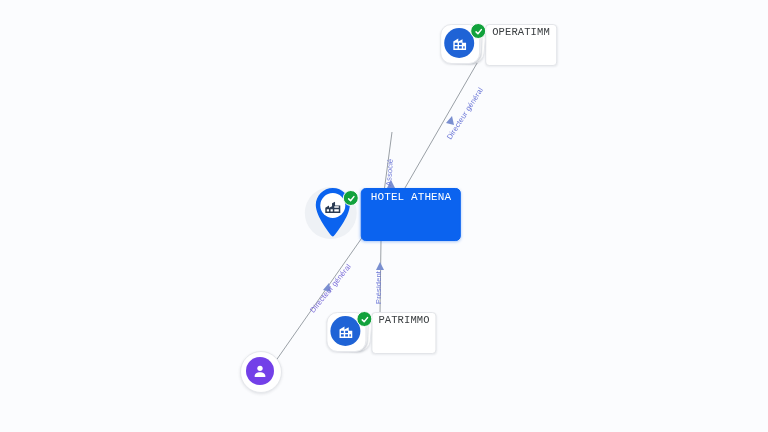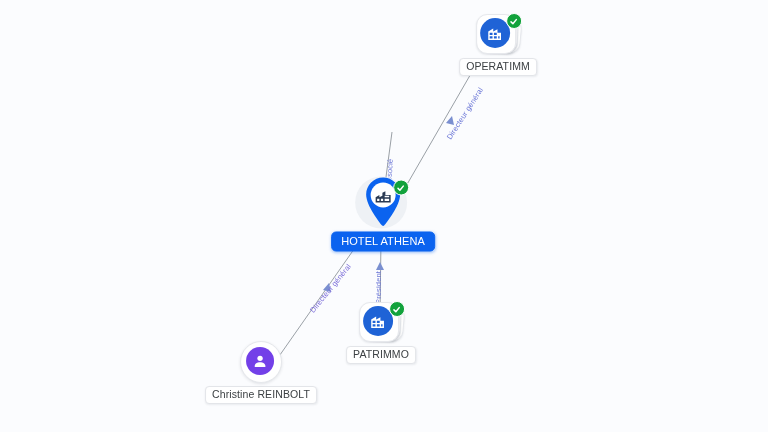--- a/index.html
+++ b/index.html
@@ -26,22 +26,21 @@
     width: 768px;
     height: 432px;
     pointer-events: none;
   }
 
   
   .node {
     position: absolute;
     transform: translate(-50%, -50%);
     display: flex;
-    flex-direction: column;
-    align-items: center;
+    font-family: Liberation Mono, monospace;
   }
 
   
   .company-mark {
     position: relative;
     width: 46px;
     height: 44px;
   }
   .stack-card {
     position: absolute;
@@ -270,16 +269,15 @@
   <div class="node" style="left:261px; top:372px;">
     <div class="person-mark">
       <div class="person-ring"></div>
       <div class="person-disc">
         <svg width="16" height="16" viewBox="0 0 24 24" fill="#ffffff">
           <circle cx="12" cy="8" r="4"></circle>
           <path d="M12 14c-4.4 0-8 2.4-8 5.3V21h16v-1.7c0-2.9-3.6-5.3-8-5.3z"></path>
         </svg>
       </div>
     </div>
-    <div class="chip">Christine REINBOLT</div>
   </div>
 
 </div>
 
 </body></html>

